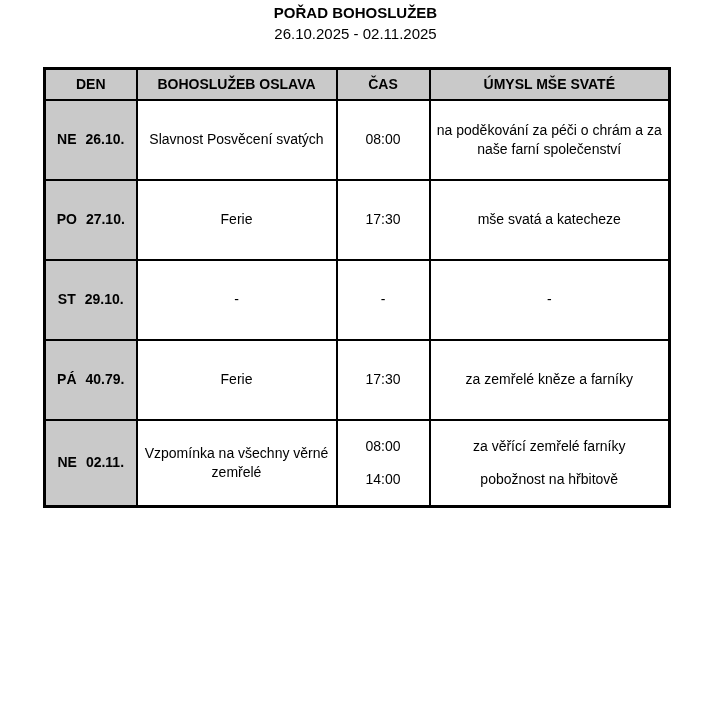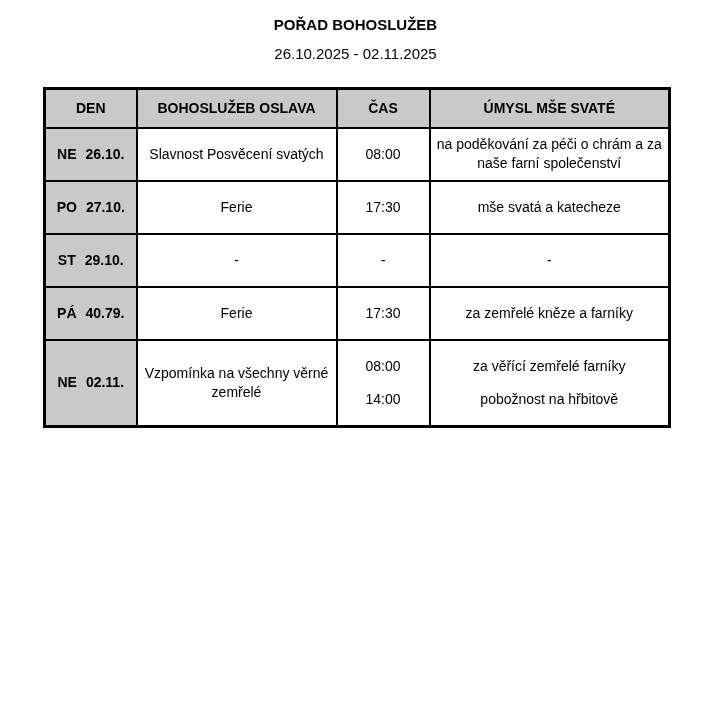--- a/index.html
+++ b/index.html
@@ -14,58 +14,58 @@
   }
   body {
     width: 711px;
     height: 705px;
     font-family: "Liberation Sans", sans-serif;
     color: #000;
     overflow: hidden;
   }
   .titles {
     text-align: center;
-    padding-top: 15px;
+    padding-top: 3px;
   }
   .title-line {
     font-weight: bold;
     font-size: 15px;
     line-height: 20px;
   }
   .date-range {
     font-size: 15px;
     line-height: 20px;
-    margin-top: 9px;
+    margin-top: 1px;
   }
   table.schedule {
     border-collapse: collapse;
     table-layout: fixed;
     width: 625px;
     margin: 23px 0 0 43px;
     border: 3px solid var(--border-color);
   }
   th, td {
     border: 2px solid var(--border-color);
     text-align: center;
     vertical-align: middle;
     overflow: hidden;
   }
   th {
     background: var(--header-bg);
     font-size: 14px;
     font-weight: bold;
-    height: 39px;
+    height: 31px;
     padding: 1px 2px;
   }
   td {
     font-size: 14px;
     line-height: 19px;
     padding: 2px 5px;
   }
-  tr.row-normal { height: 53px; }
+  tr.row-normal { height: 80px; }
   tr.row-tall   { height: 84px; }
   td.day-cell {
     background: var(--header-bg);
     font-weight: bold;
     padding: 2px 2px;
     white-space: nowrap;
   }
   td.day-cell .day { margin-right: 9px; }
   .entries {
     display: flex;

